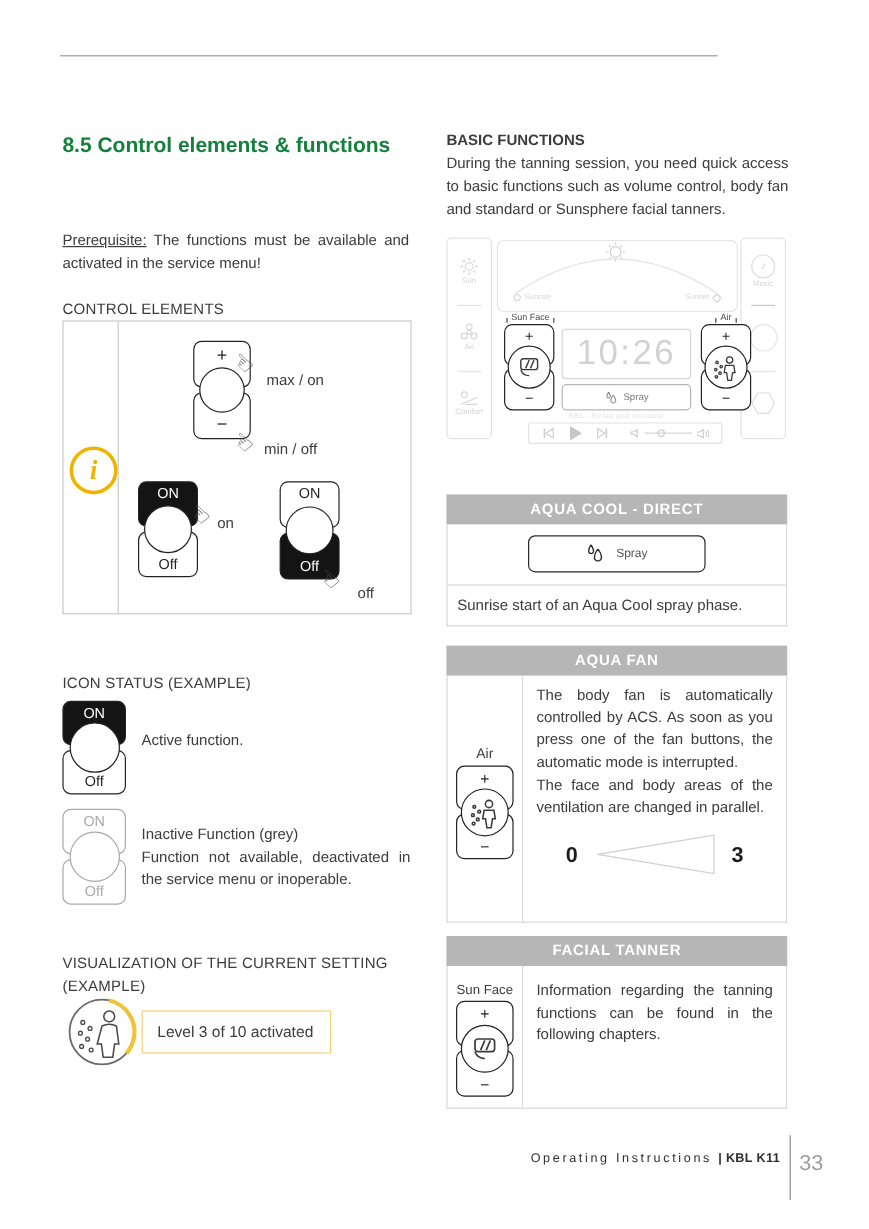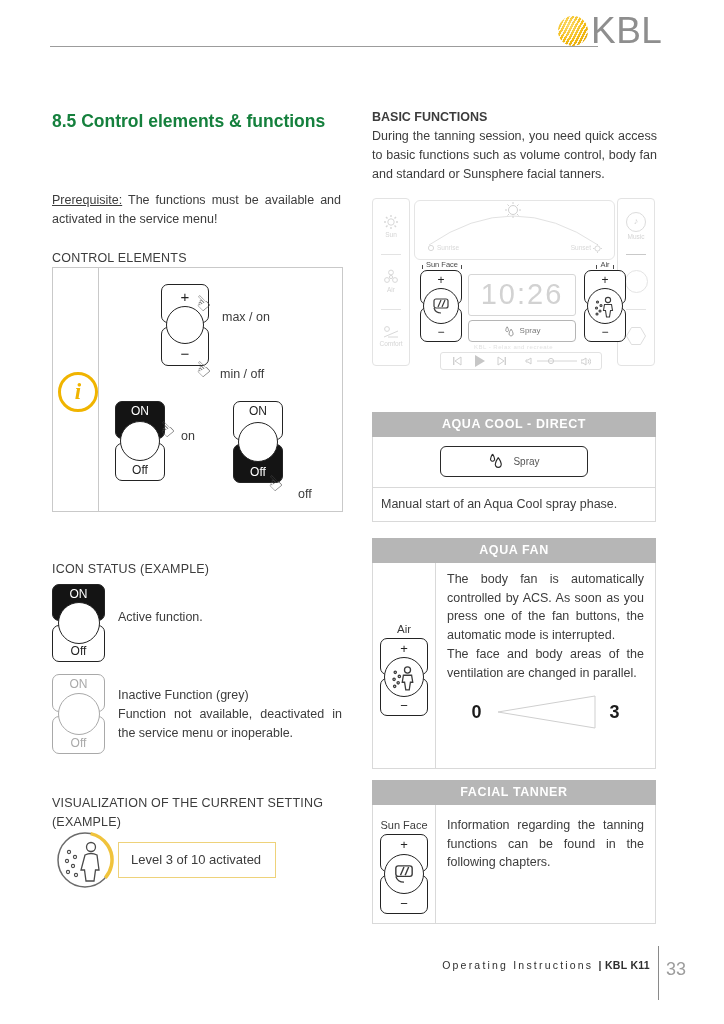--- a/index.html
+++ b/index.html
@@ -102,24 +102,20 @@
   .footer-bar{left:658px;top:946px;width:1px;height:54px;background:#8a8a8a;}
   .footer-page{left:666px;top:956px;font-size:18px;color:#9d9d9d;}
   svg{display:block;}
 </style>
 </head>
 <body>
 
 <div class="page">
 
   <div class="abs header-rule"></div>
-  <div class="abs logo">
-    <div class="logo-sphere"></div>
-    <div class="logo-text">KBL</div>
-  </div>
 
   <div class="abs title">8.5 Control elements &amp; functions</div>
   <div class="abs p2 jt">
     <span style="text-decoration:underline">Prerequisite:</span><span> The functions must be available and activated in the service menu!</span>
   </div>
   <div class="abs ce-head subhead">CONTROL ELEMENTS</div>
 
   <div class="abs ce-box">
     <div class="ce-div"></div>
     <div class="info-circle">
@@ -402,21 +398,21 @@
     <div class="rs-body">
       <div class="spray-row">
         <div class="spraybtn-lg">
           <svg width="16" height="16" viewBox="0 0 14 14" stroke="#2a2a2a" fill="none" stroke-width="1">
             <path d="M4 1 Q5.6 3.4 5.6 4.6 A1.8 1.8 0 1 1 2.4 4.6 Q2.4 3.4 4 1"></path>
             <path d="M9 4 Q11.4 7.4 11.4 9 A2.6 2.6 0 1 1 6.6 9 Q6.6 7.4 9 4"></path>
           </svg>
           <span>Spray</span>
         </div>
       </div>
-      <div class="aqua-text">Manual start of an Aqua Cool spray phase.</div>
+      <div class="aqua-text">Sunrise start of an Aqua Cool spray phase.</div>
     </div>
   </div>
 
   <div class="rsection" style="top:538px;">
     <div class="rs-header">AQUA FAN</div>
     <div class="rs-body sec-flex" style="height:205px;">
       <div class="sec-side">
         <div class="side-lab" style="top:58px;">Air</div>
         <div class="splitbtn" style="left:7px;top:75px;width:48px;height:78px;">
           <div class="sb-half sb-top">

